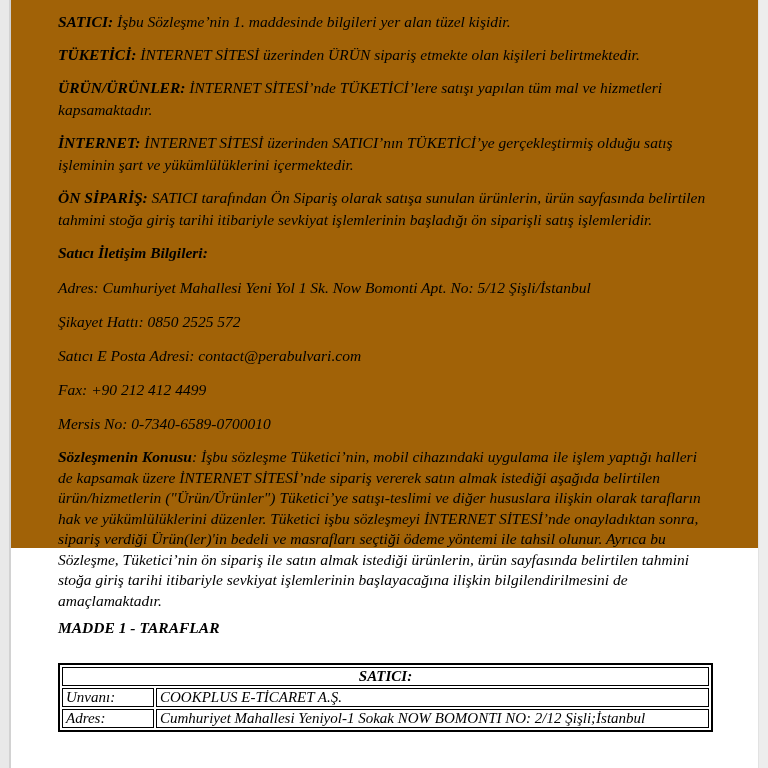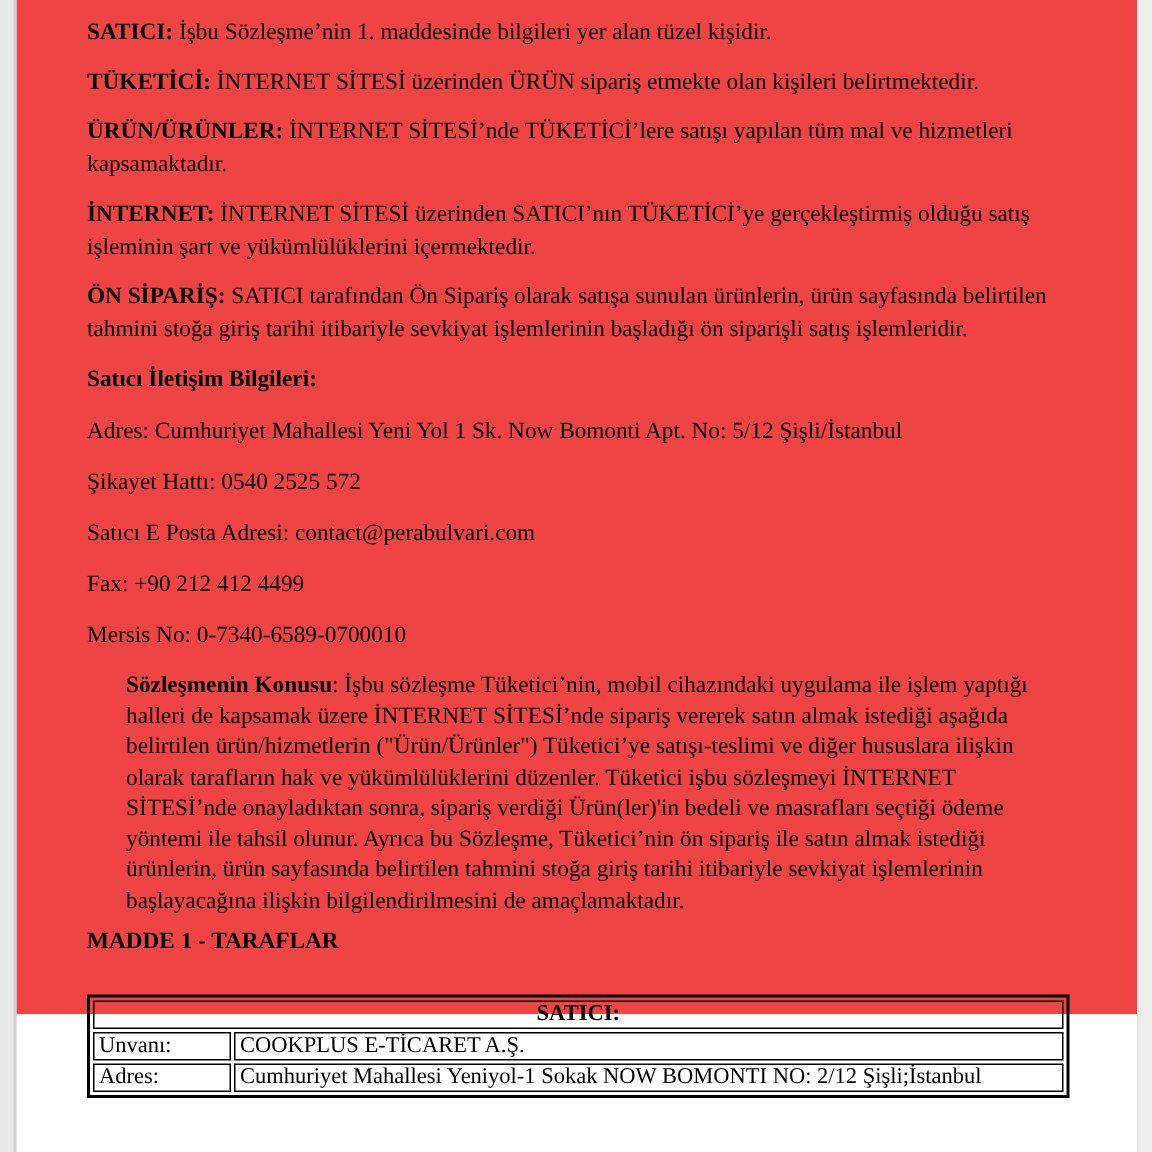--- a/index.html
+++ b/index.html
@@ -3,38 +3,38 @@
 <meta charset="utf-8">
 <style>
   html, body { margin: 0; padding: 0; }
   body {
     width: 768px; height: 768px;
     background: #ffffff;
     color: #000000;
     font-family: "Liberation Serif", "DejaVu Serif", serif;
     overflow: hidden;
   }
-  .page { position: relative; width: 768px; height: 676px; background: #ef4444; }
+  .page { position: relative; width: 768px; height: 548px; background: #a16207; font-style: italic; }
   .edge-left {
     position: absolute; left: 0; top: 0; width: 9px; height: 768px;
     background: #e9e9e9; border-right: 2px solid #d2d2d2;
   }
   .edge-right {
     position: absolute; right: 0; top: 0; width: 9px; height: 768px;
     background: #ededed; border-left: 1px solid #e2e2e2;
   }
   .content {
     position: absolute; left: 58px; top: 11px; width: 655px;
     font-size: 15.5px; line-height: 22px;
     text-align: left;
   }
   .content p { margin: 0 0 11px 0; }
   p.contact-line { margin-bottom: 12px; }
   p.heading { font-weight: bold; margin-bottom: 13px; }
-  p.subject { line-height: 20.5px; margin-bottom: 6px; margin-left: 26px; }
+  p.subject { line-height: 20.5px; margin-bottom: 6px; }
   p.madde-heading { font-weight: bold; margin-bottom: 24px; }
   b.lbl { font-weight: bold; }
   table.satici-table {
     width: 100%;
     border-collapse: separate;
     border-spacing: 2px;
     border: 2px solid #000000;
     margin-top: 2px;
   }
   table.satici-table th, table.satici-table td {
@@ -79,21 +79,21 @@
     </p>
 
     <p class="def">
       <b class="lbl">ÖN SİPARİŞ:</b>
       <span>SATICI tarafından Ön Sipariş olarak satışa sunulan ürünlerin, ürün sayfasında belirtilen tahmini stoğa giriş tarihi itibariyle sevkiyat işlemlerinin başladığı ön siparişli satış işlemleridir.</span>
     </p>
 
     <p class="heading">Satıcı İletişim Bilgileri:</p>
 
     <p class="contact-line">Adres: Cumhuriyet Mahallesi Yeni Yol 1 Sk. Now Bomonti Apt. No: 5/12 Şişli/İstanbul</p>
-    <p class="contact-line">Şikayet Hattı: 0540 2525 572</p>
+    <p class="contact-line">Şikayet Hattı: 0850 2525 572</p>
     <p class="contact-line">Satıcı E Posta Adresi: contact@perabulvari.com</p>
     <p class="contact-line">Fax: +90 212 412 4499</p>
     <p class="contact-line">Mersis No: 0-7340-6589-0700010</p>
 
     <p class="subject"><b class="lbl">Sözleşmenin Konusu</b><span>: İşbu sözleşme Tüketici’nin, mobil cihazındaki uygulama ile işlem yaptığı halleri de kapsamak üzere İNTERNET SİTESİ’nde sipariş vererek satın almak istediği aşağıda belirtilen ürün/hizmetlerin ("Ürün/Ürünler") Tüketici’ye satışı-teslimi ve diğer hususlara ilişkin olarak tarafların hak ve yükümlülüklerini düzenler. Tüketici işbu sözleşmeyi İNTERNET SİTESİ’nde onayladıktan sonra, sipariş verdiği Ürün(ler)'in bedeli ve masrafları seçtiği ödeme yöntemi ile tahsil olunur. Ayrıca bu Sözleşme, Tüketici’nin ön sipariş ile satın almak istediği ürünlerin, ürün sayfasında belirtilen tahmini stoğa giriş tarihi itibariyle sevkiyat işlemlerinin başlayacağına ilişkin bilgilendirilmesini de amaçlamaktadır.</span></p>
 
     <p class="madde-heading">MADDE 1 - TARAFLAR</p>
 
     <table class="satici-table">
       <tbody>

